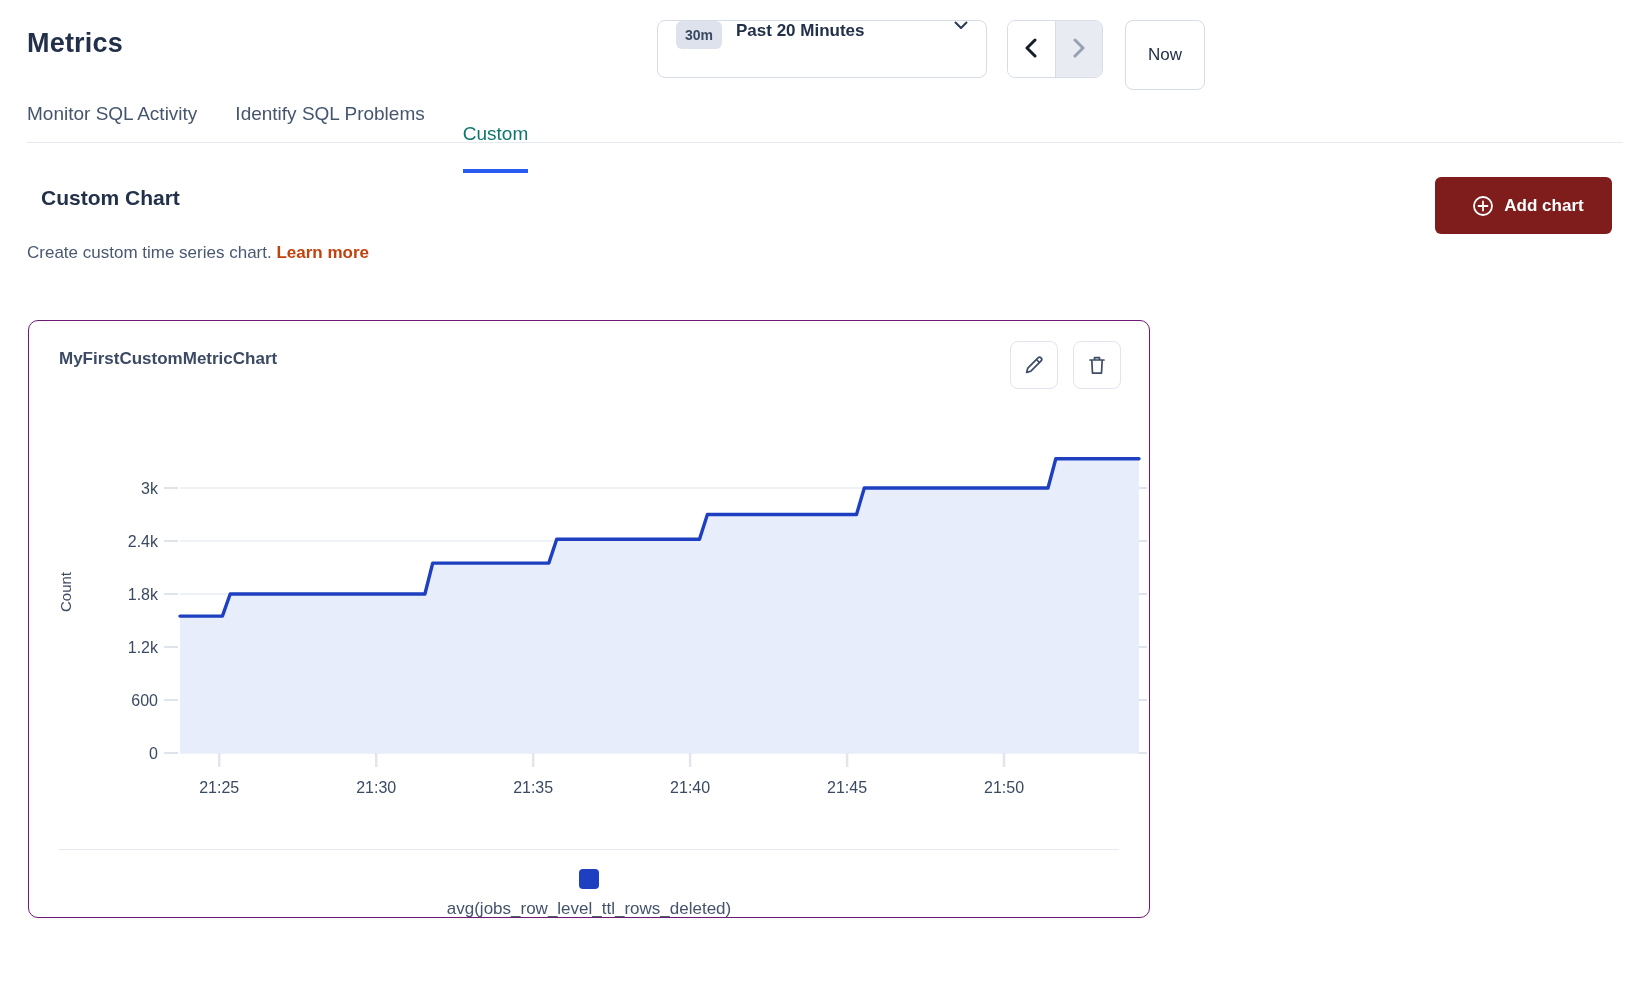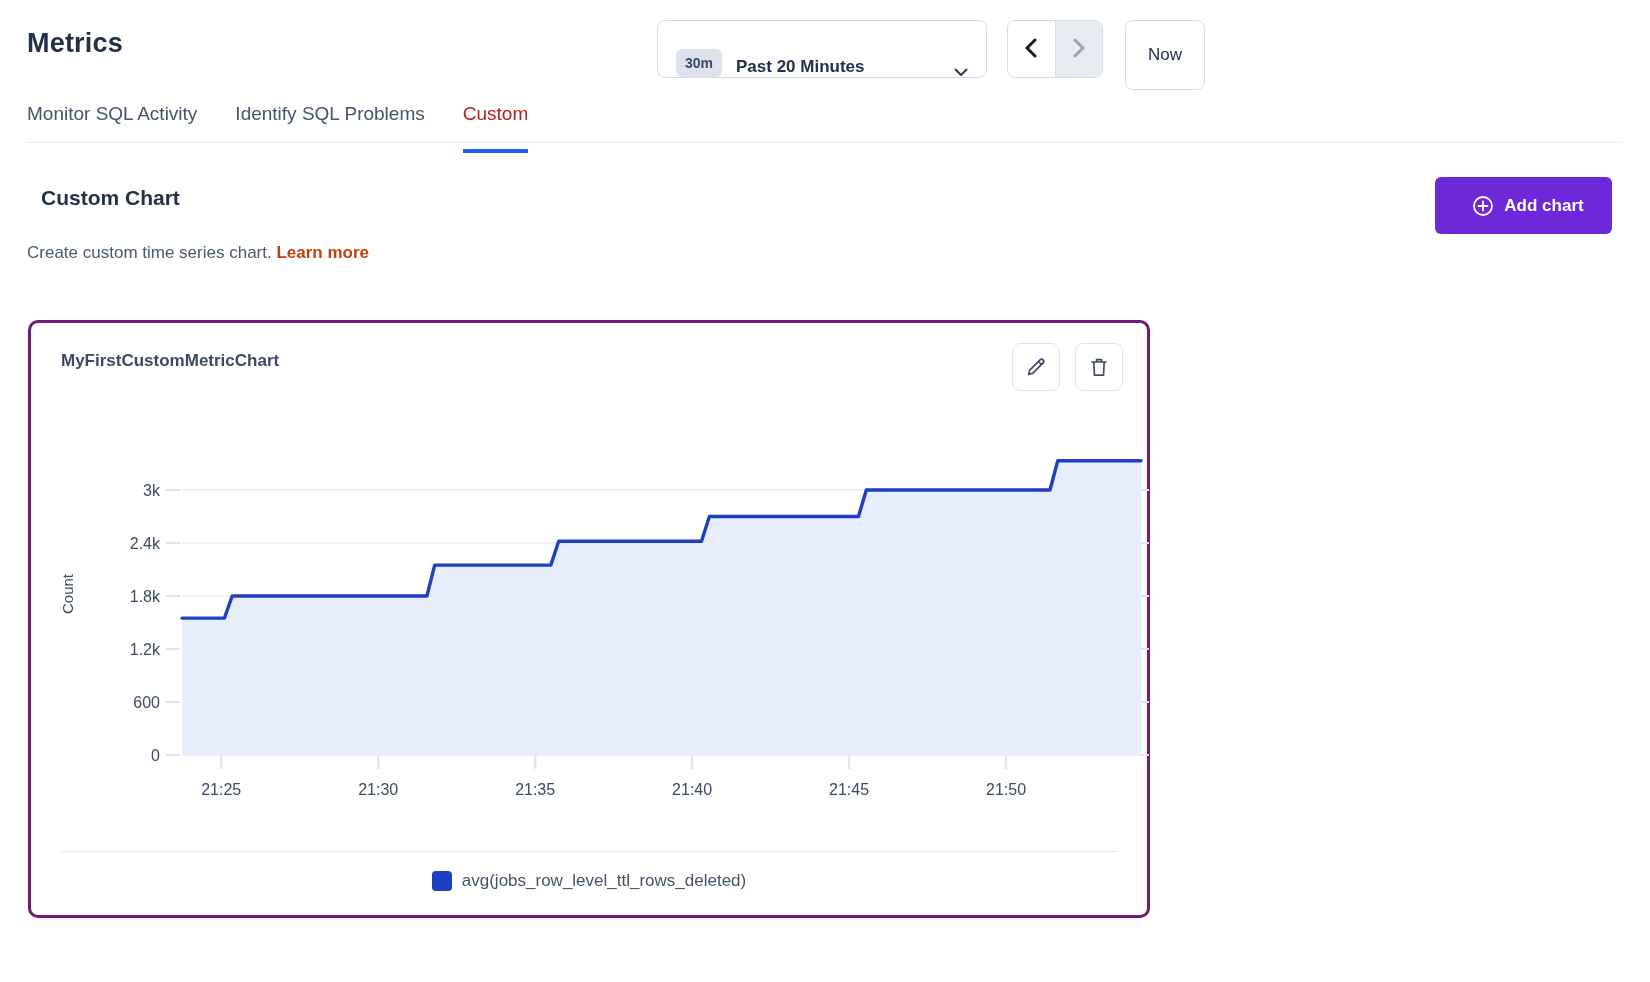--- a/index.html
+++ b/index.html
@@ -4,70 +4,70 @@
 <style>
   * { margin:0; padding:0; box-sizing:border-box; }
   html,body { background:#ffffff; }
   body { font-family:"Liberation Sans", sans-serif; color:#23304a; }
   .page { position:relative; width:1650px; height:982px; background:#fff; overflow:hidden; }
 
   
   .page-title { position:absolute; left:27px; top:28px; font-size:27px; font-weight:bold; color:#23304a; letter-spacing:.2px; }
 
   .time-dropdown { position:absolute; left:657px; top:20px; width:330px; height:58px;
-    background:#fff; border:1px solid #d6dce8; border-radius:8px; display:flex; align-items:flex-end;
+    background:#fff; border:1px solid #d6dce8; border-radius:8px; display:flex; align-items:flex-start;
     padding:0 18px; gap:14px; cursor:pointer; }
   .time-badge { background:#dde2ec; color:#3a4a63; font-size:14px; font-weight:bold;
     border-radius:6px; padding:7px 9px; line-height:1; }
   .time-label { font-size:17px; font-weight:bold; color:#23304a; }
   .time-chevron { margin-left:auto; display:flex; }
 
   .arrow-group { position:absolute; left:1007px; top:20px; width:96px; height:58px;
     border:1px solid #d6dce8; border-radius:8px; display:flex; overflow:hidden; background:#fff; }
   .arrow-btn { width:48px; height:100%; display:flex; align-items:center; justify-content:center;
     background:#fff; border:none; cursor:pointer; }
   .arrow-btn.next { background:#e8ebf1; border-left:1px solid #d6dce8; cursor:default; }
 
   .now-button { position:absolute; left:1125px; top:20px; width:80px; height:70px;
     background:#fff; border:1px solid #d6dce8; border-radius:8px; font-size:17px; color:#23304a;
     font-family:"Liberation Sans", sans-serif; cursor:pointer; }
 
   
   .tabs { position:absolute; left:27px; top:102px; display:flex; gap:38px; }
   .tab { font-size:19px; color:#46556e; line-height:24px; padding-bottom:23px; cursor:pointer; }
-  .tab.active { color:#b91c1c; border-bottom:4px solid #2a5bf0; }
+  .tab.active { color:#0f766e; border-bottom:4px solid #2a5bf0;margin-top:20px; }
   .tabs-divider { position:absolute; left:27px; right:27px; top:142px; height:1px; background:#e7ebf1; }
 
   
   .section-title { position:absolute; left:41px; top:186px; font-size:21px; font-weight:bold; color:#23304a;text-align:center; }
   .section-desc { position:absolute; left:27px; top:243px; font-size:17px; color:#4a5872; }
   .learn-more { color:#c2410c; font-weight:bold; text-decoration:none; cursor:pointer; }
   .add-chart-btn { position:absolute; left:1435px; top:177px; width:177px; height:57px;
-    background:#6d28d9; color:#fff; border:none; border-radius:6px; font-size:17px; font-weight:bold;
+    background:#7f1d1d; color:#fff; border:none; border-radius:6px; font-size:17px; font-weight:bold;
     font-family:"Liberation Sans", sans-serif; display:flex; align-items:center; justify-content:center;
     gap:10px; cursor:pointer;padding-left:9px; }
 
   
   .card { position:absolute; left:28px; top:320px; width:1122px; height:598px;
-    background:#fff; border:3px solid #701a75; border-radius:10px;
+    background:#fff; border:1px solid #701a75; border-radius:10px;
     box-shadow:0 1px 3px rgba(20,30,60,.05); }
   .card-title { position:absolute; left:30px; top:28px; font-size:17px; font-weight:bold; color:#3c4a63; }
   .icon-btn { position:absolute; top:20px; width:48px; height:48px; background:#fff;
     border:1px solid #dfe4ed; border-radius:8px; display:flex; align-items:center; justify-content:center;
     cursor:pointer; }
   .icon-btn.edit { left:981px; }
   .icon-btn.delete { left:1044px; }
 
   .chart-svg { position:absolute; left:0; top:0; width:1122px; height:500px; }
   .chart-svg text.ytick, .chart-svg text.xtick { font-family:"Liberation Sans", sans-serif; font-size:16px; fill:#3b4a63; }
   .chart-svg text.ylabel { font-family:"Liberation Sans", sans-serif; font-size:15px; fill:#3c4a63; }
 
   .card-divider { position:absolute; left:30px; right:30px; top:528px; height:1px; background:#e7ebf1; }
   .legend { position:absolute; left:0; right:0; top:548px; display:flex; align-items:center;
-    justify-content:center; gap:10px; cursor:pointer; }
+    justify-content:center; gap:10px; cursor:pointer;flex-direction:column; }
   .legend-swatch { width:20px; height:20px; border-radius:4px; background:#2149c9; }
   .legend-label { font-size:17px; color:#44536b; }
 </style>
 </head>
 <body>
 
 <div class="page">
 
   <div class="page-title">Metrics</div>
 

